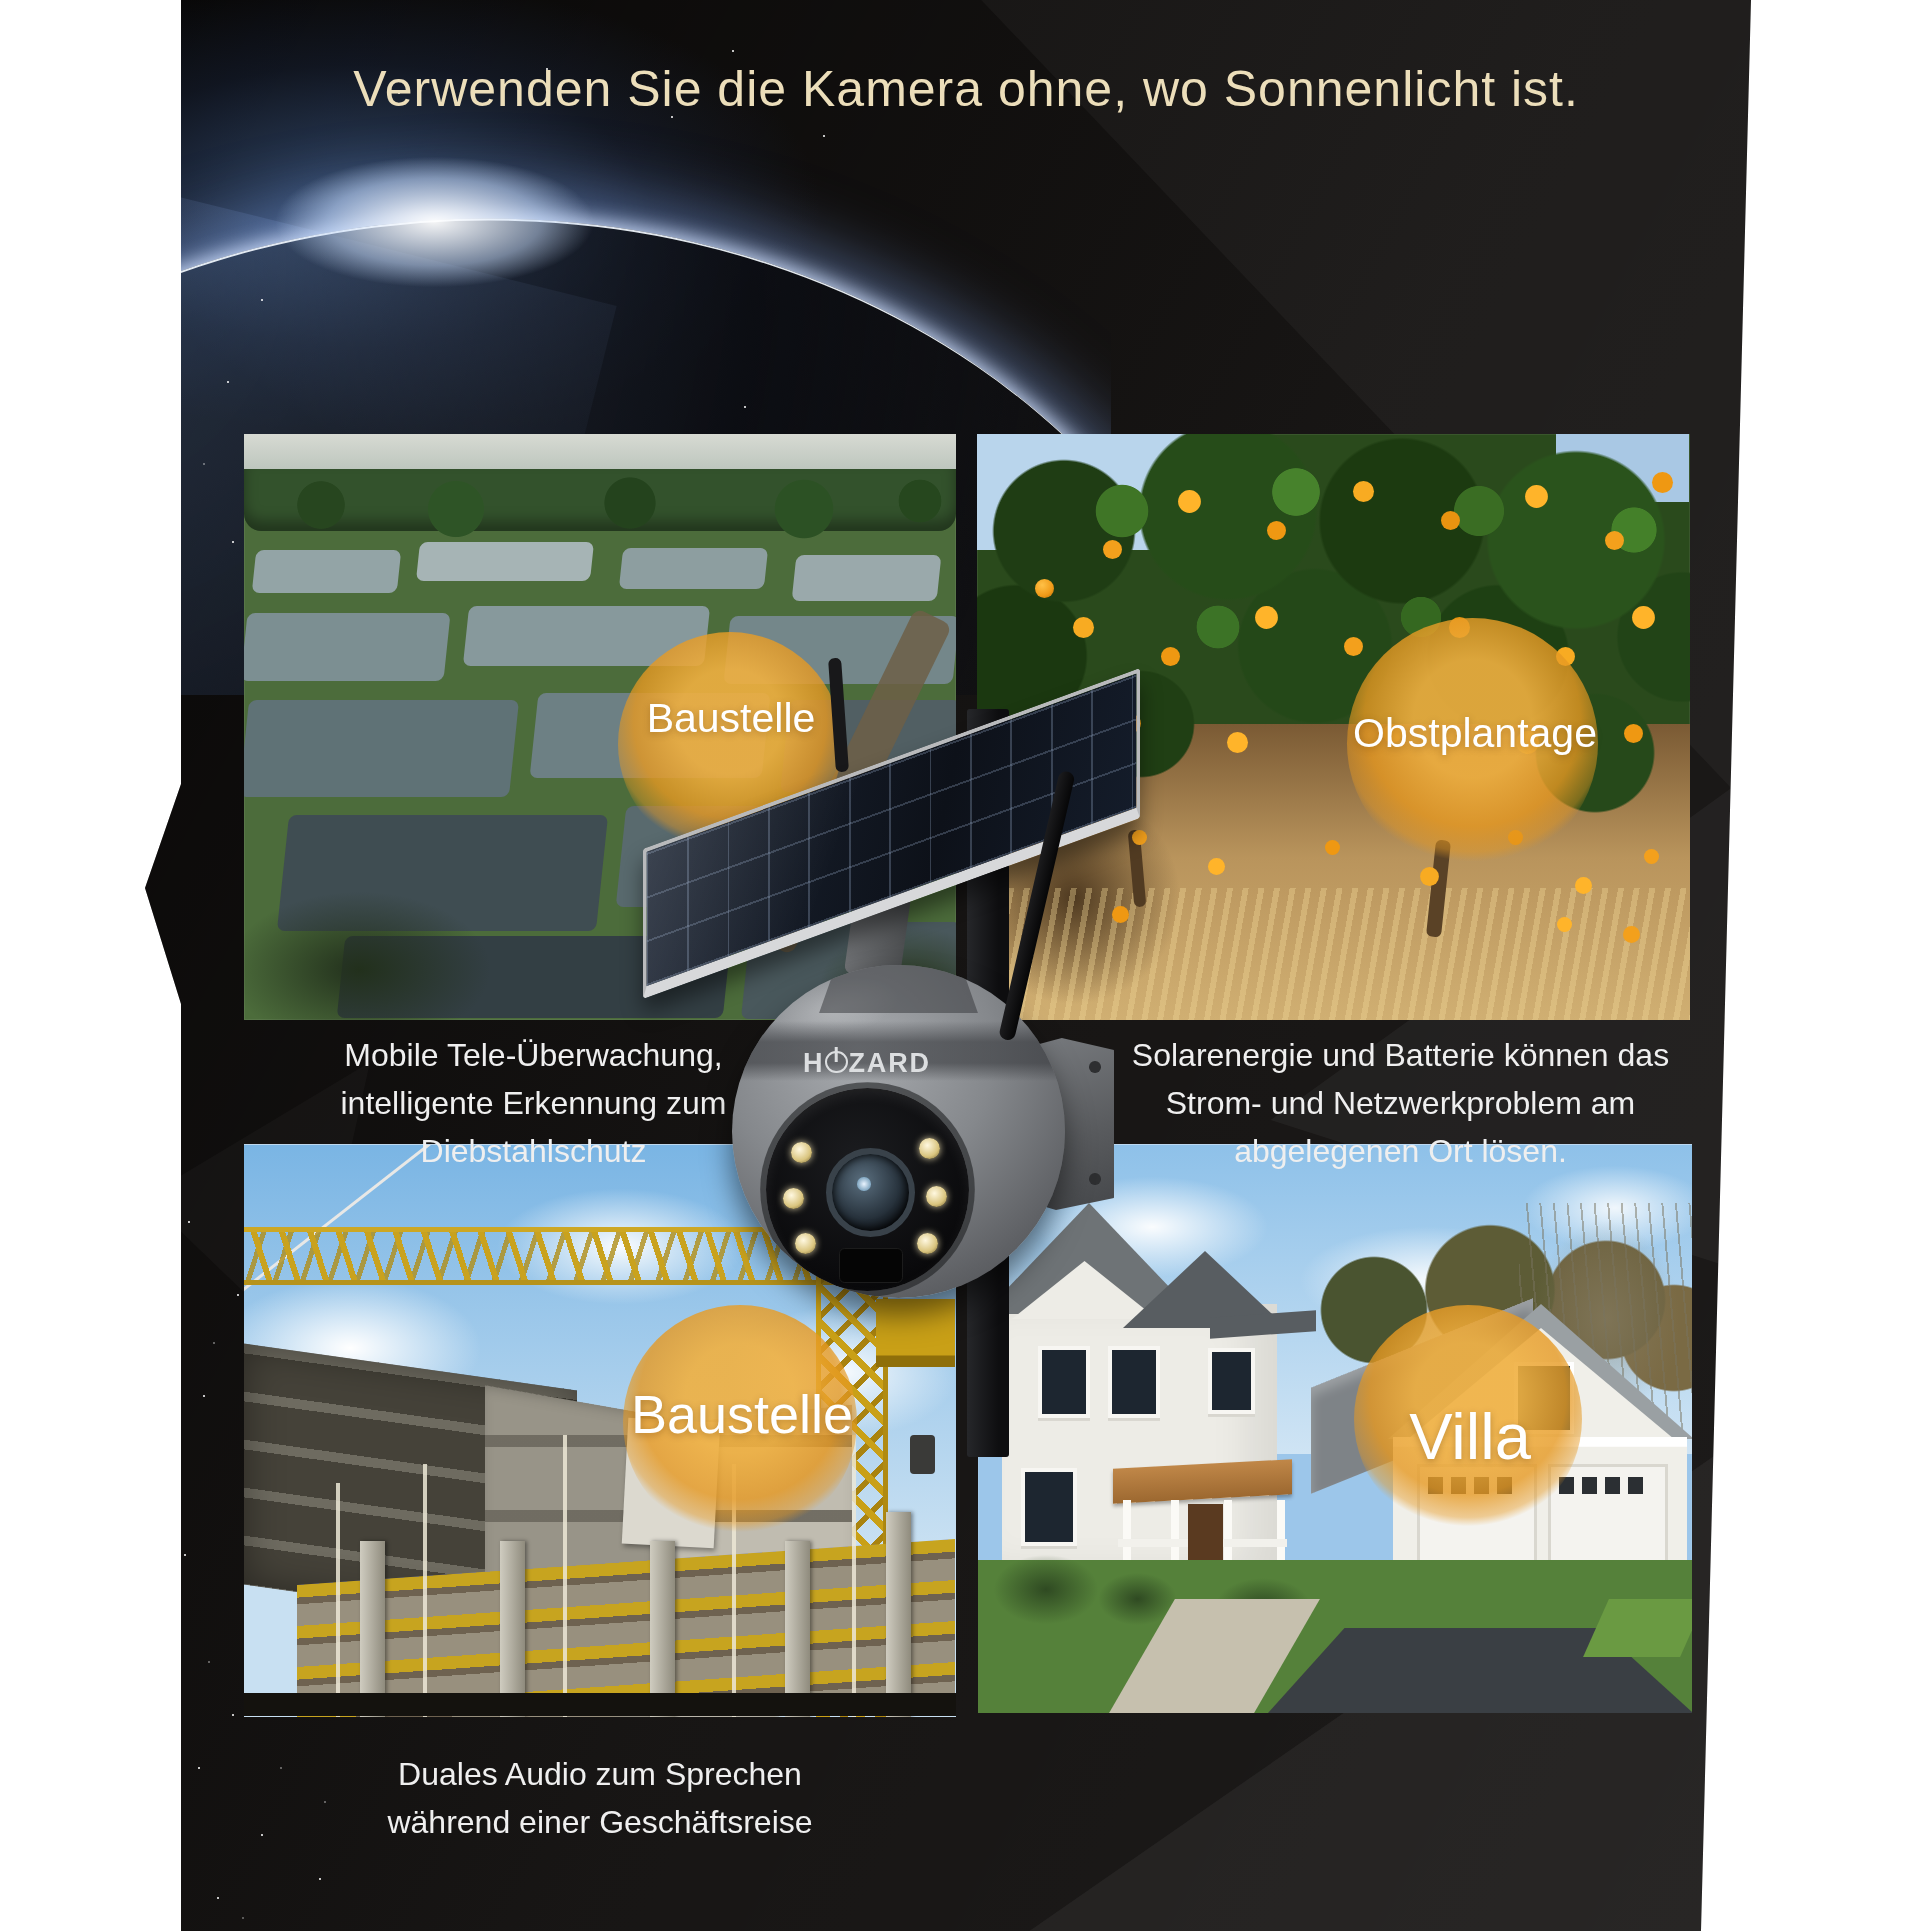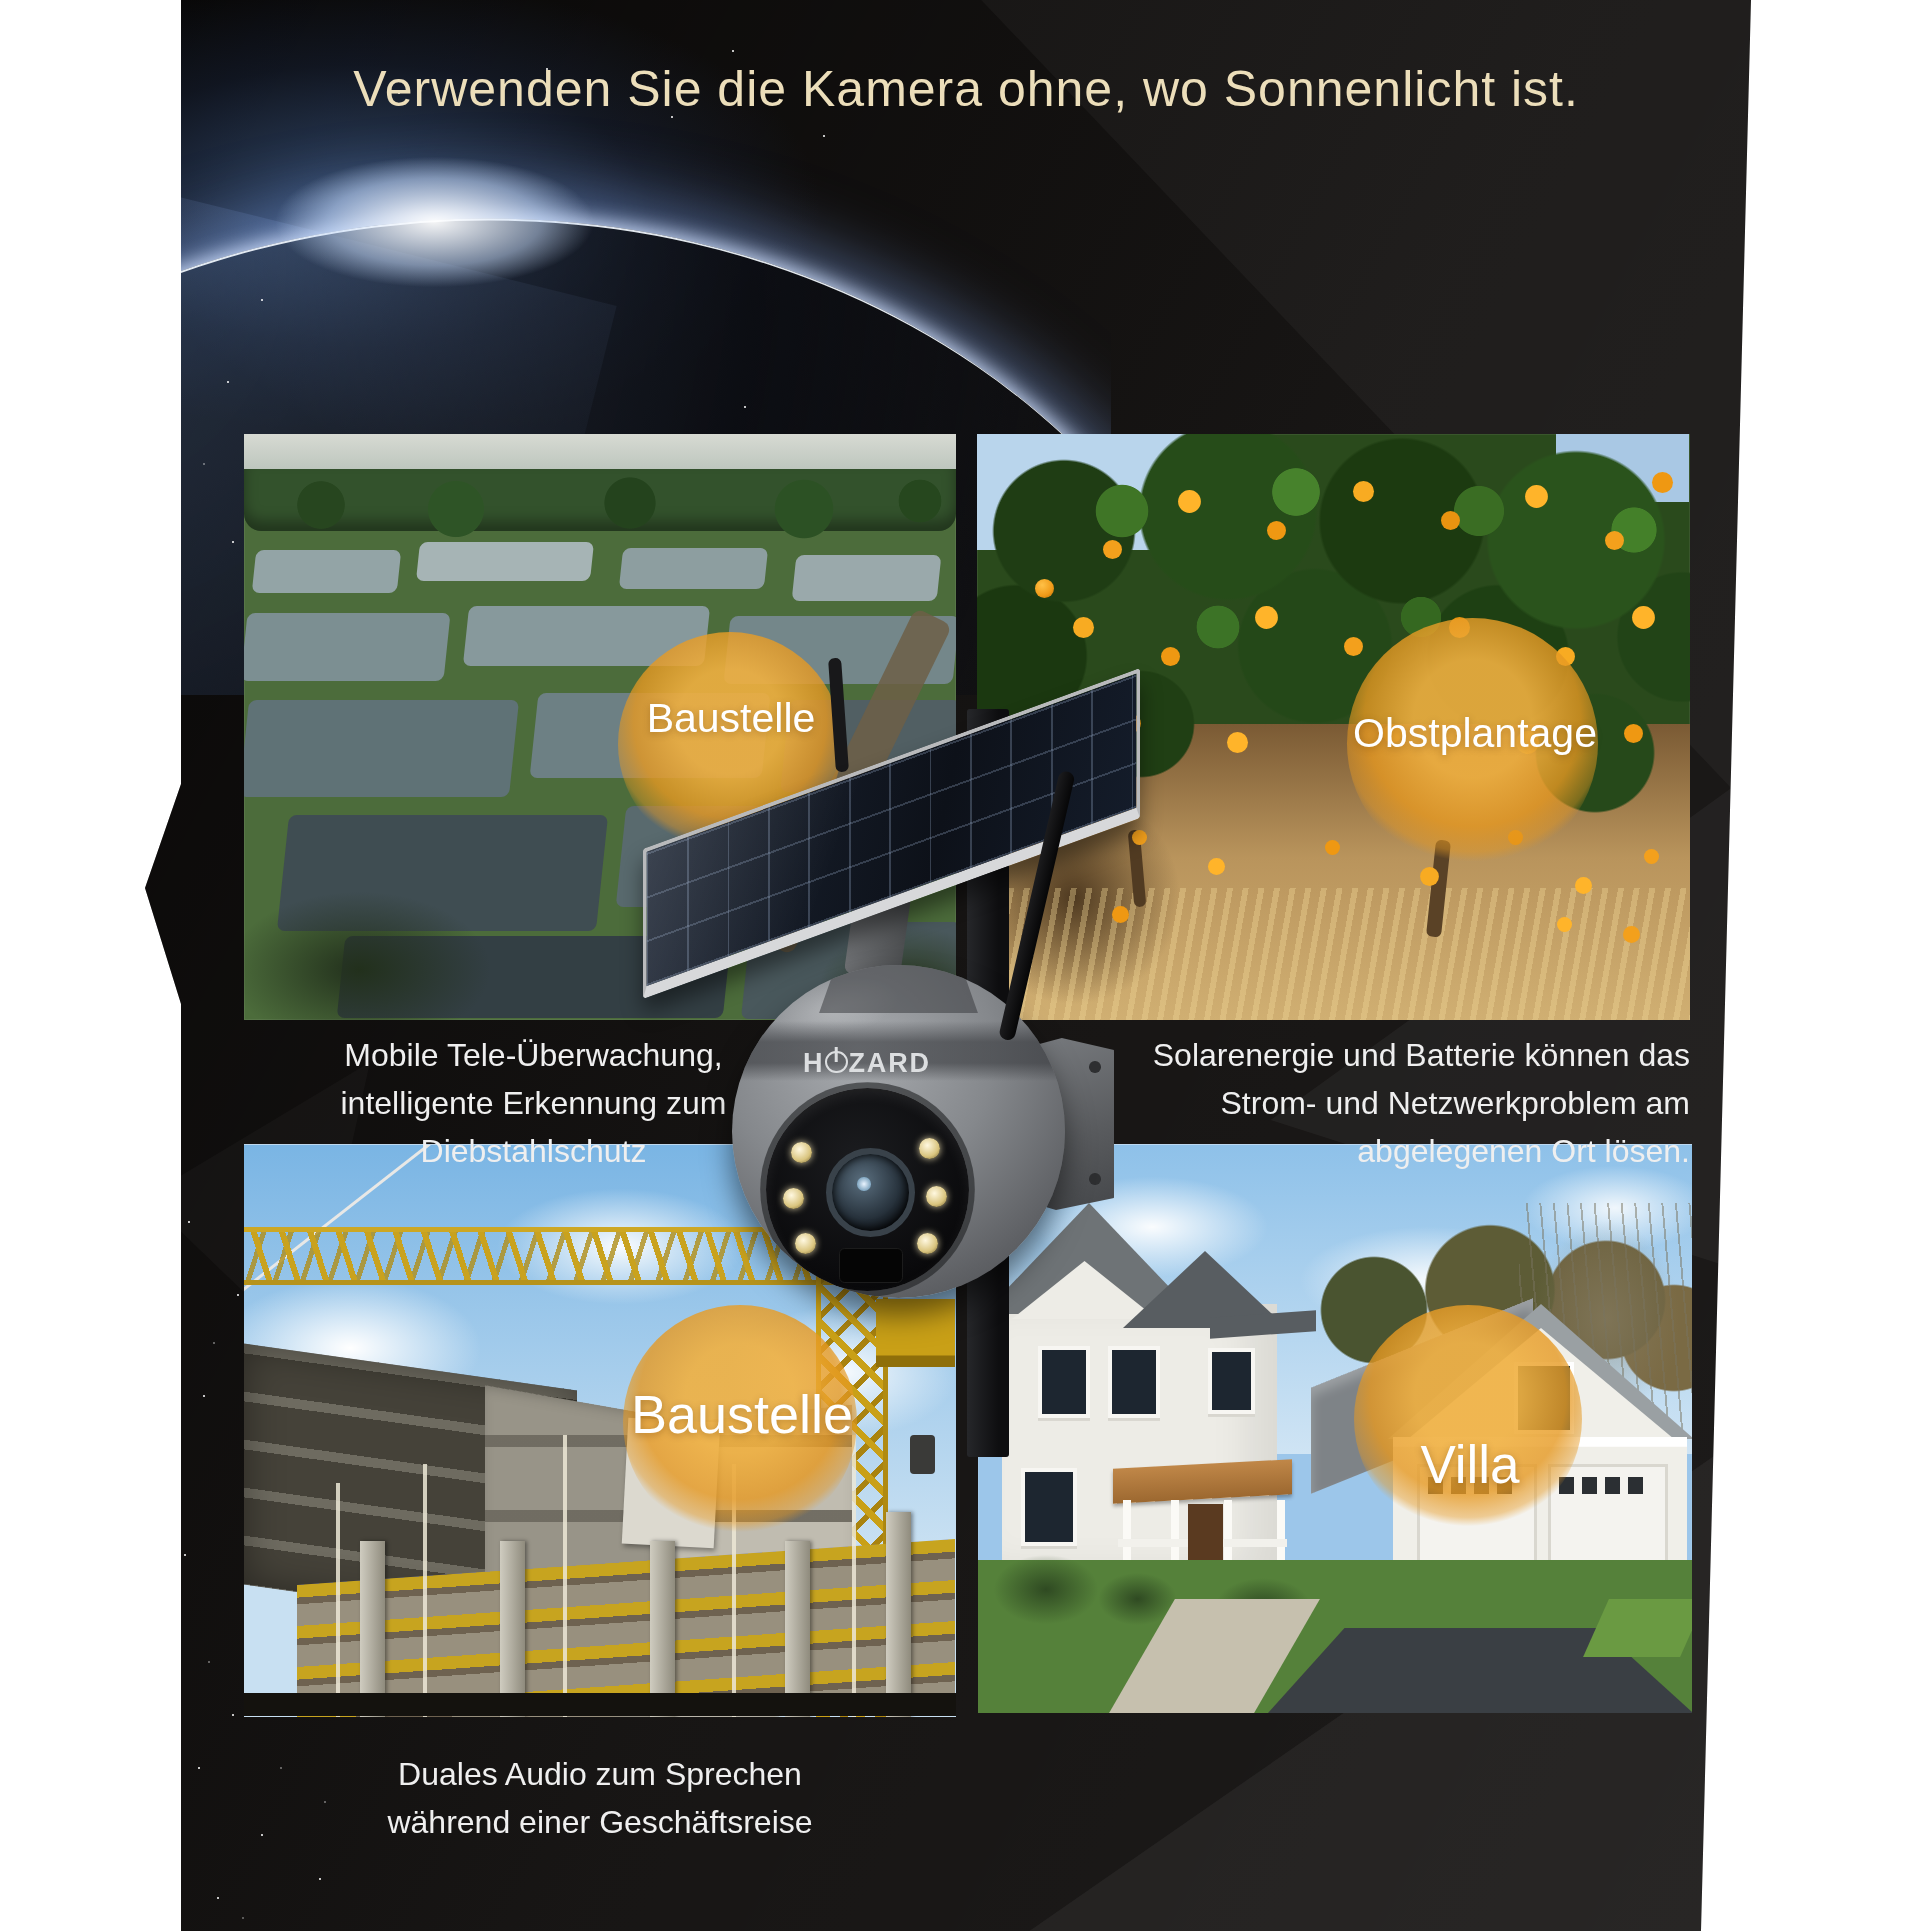--- a/index.html
+++ b/index.html
@@ -58,21 +58,21 @@
     24px 1796px 0 0 rgba(255,255,255,.5),135px 1767px 0 0 rgba(255,255,255,.45),
     97px 1917px 0 0 rgba(255,255,255,.4),179px 1801px 0 0 rgba(255,255,255,.45);}
 
   
   #title{position:absolute;left:36px;width:1570px;top:60px;text-align:center;
     font-size:50px;letter-spacing:1px;color:#ecdeba;z-index:6;font-weight:400;}
   #subtitle{position:absolute;left:36px;width:1570px;top:278px;text-align:center;
     font-size:41px;line-height:1.55;color:#f2f2f2;white-space:pre-line;z-index:6;}
   .caption{position:absolute;color:#efefef;font-size:32px;line-height:1.5;white-space:pre-line;z-index:6;}
   #cap-fischteich{left:99px;top:1031px;width:579px;text-align:center;}
-  #cap-obstplantage{left:966px;top:1031px;width:579px;text-align:right;}
+  #cap-obstplantage{left:966px;top:1031px;width:579px;text-align:center;}
   #cap-baustelle{left:99px;top:1750px;width:712px;text-align:center;}
   #cap-villa{left:833px;top:1736px;width:714px;text-align:center;}
 
   
   .scene{position:absolute;overflow:hidden;z-index:3;box-shadow:inset 0 0 0 1px rgba(255,255,255,.07);}
   #sc-fischteich{left:99px;top:434px;width:712px;height:586px;background:#4c6c3b;}
   #sc-obstplantage{left:832px;top:434px;width:713px;height:586px;background:#2a4a1c;}
   #sc-baustelle{left:99px;top:1144px;width:712px;height:572px;background:#a9cbe8;border-top:1.9px solid rgba(255,255,255,.25);}
   #sc-villa{left:833px;top:1144px;width:714px;height:568px;background:#9cc6ea;border-top:1.9px solid rgba(255,255,255,.32);}
 
@@ -428,21 +428,21 @@
         </div>
       <div class="abs v-lawn"></div>
       <div class="v-shrub v-s1"></div>
       <div class="v-shrub v-s2"></div>
       <div class="v-shrub v-s3"></div>
       <div class="abs v-walk"></div>
       <div class="abs v-drive"></div>
       <div class="abs v-grassR"></div>
     </div>
     <div class="hotspot" style="left:1209px;top:1305px;width:228px;height:228px;"></div>
-    <span class="scene-label" style="left:1325px;top:1434px;transform:translateX(-50%);font-size:53px;">Villa</span>
+    <span class="scene-label" style="left:1325px;top:1399px;transform:translateX(-50%);font-size:65px;">Villa</span>
 
     <div class="caption" id="cap-fischteich">Mobile Tele-Überwachung,
 intelligente Erkennung zum
 Diebstahlschutz</div>
     <div class="caption" id="cap-obstplantage">Solarenergie und Batterie können das
 Strom- und Netzwerkproblem am
 abgelegenen Ort lösen.</div>
     <div class="caption" id="cap-baustelle">Duales Audio zum Sprechen
 während einer Geschäftsreise</div>
 

